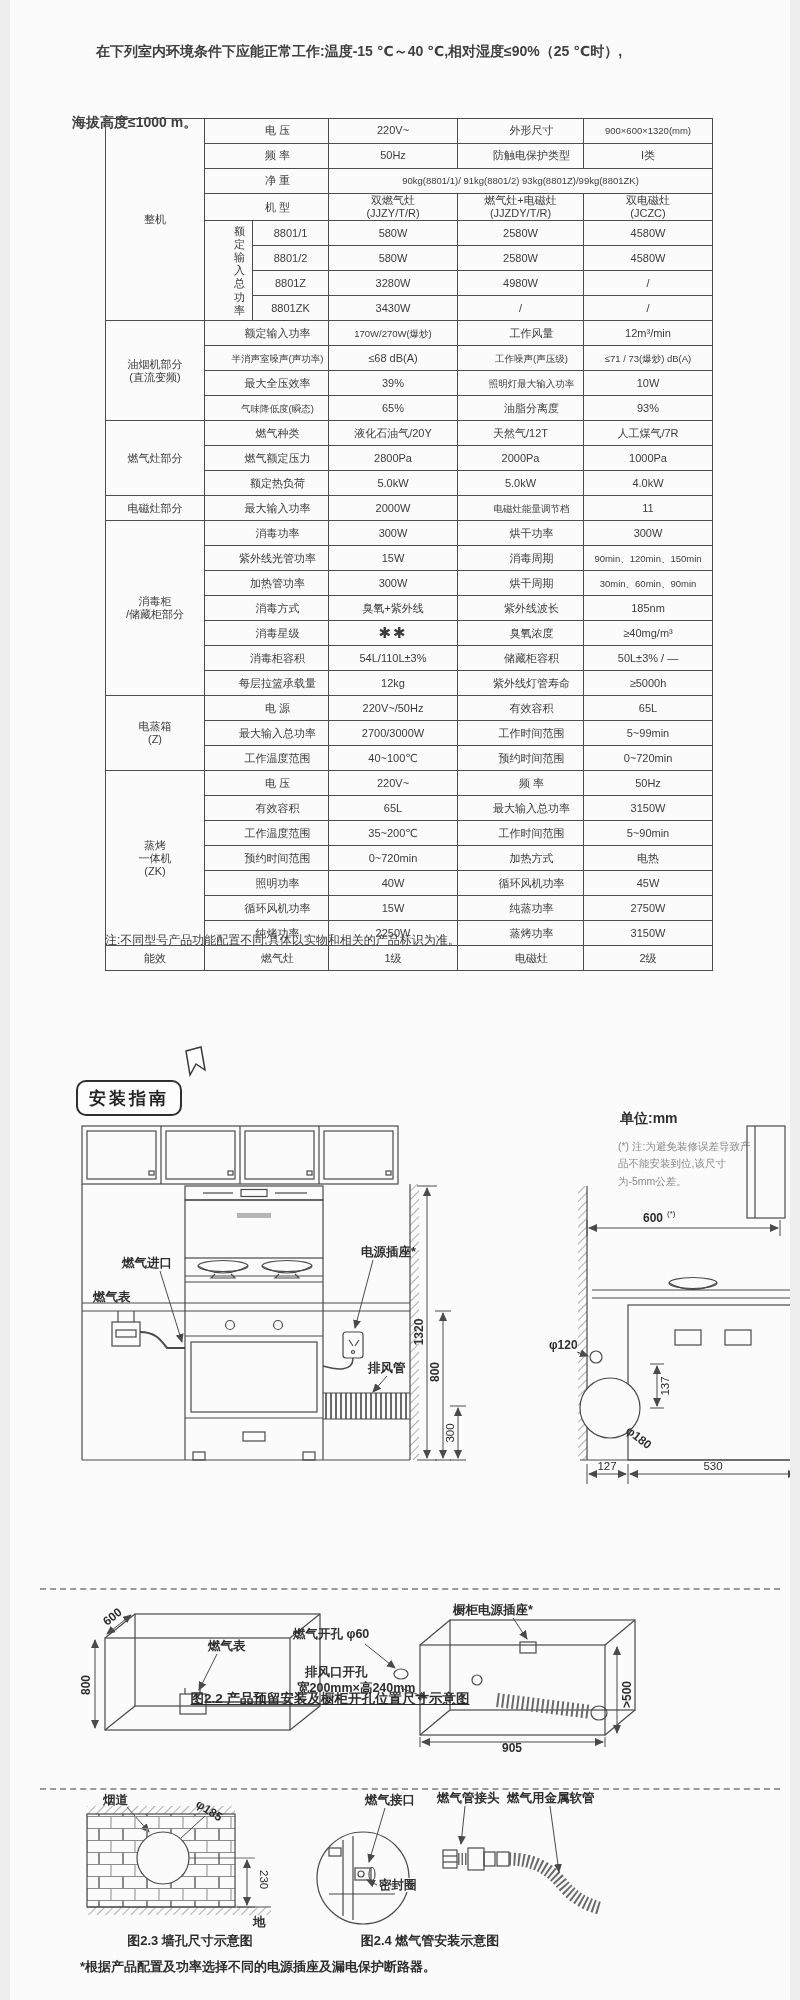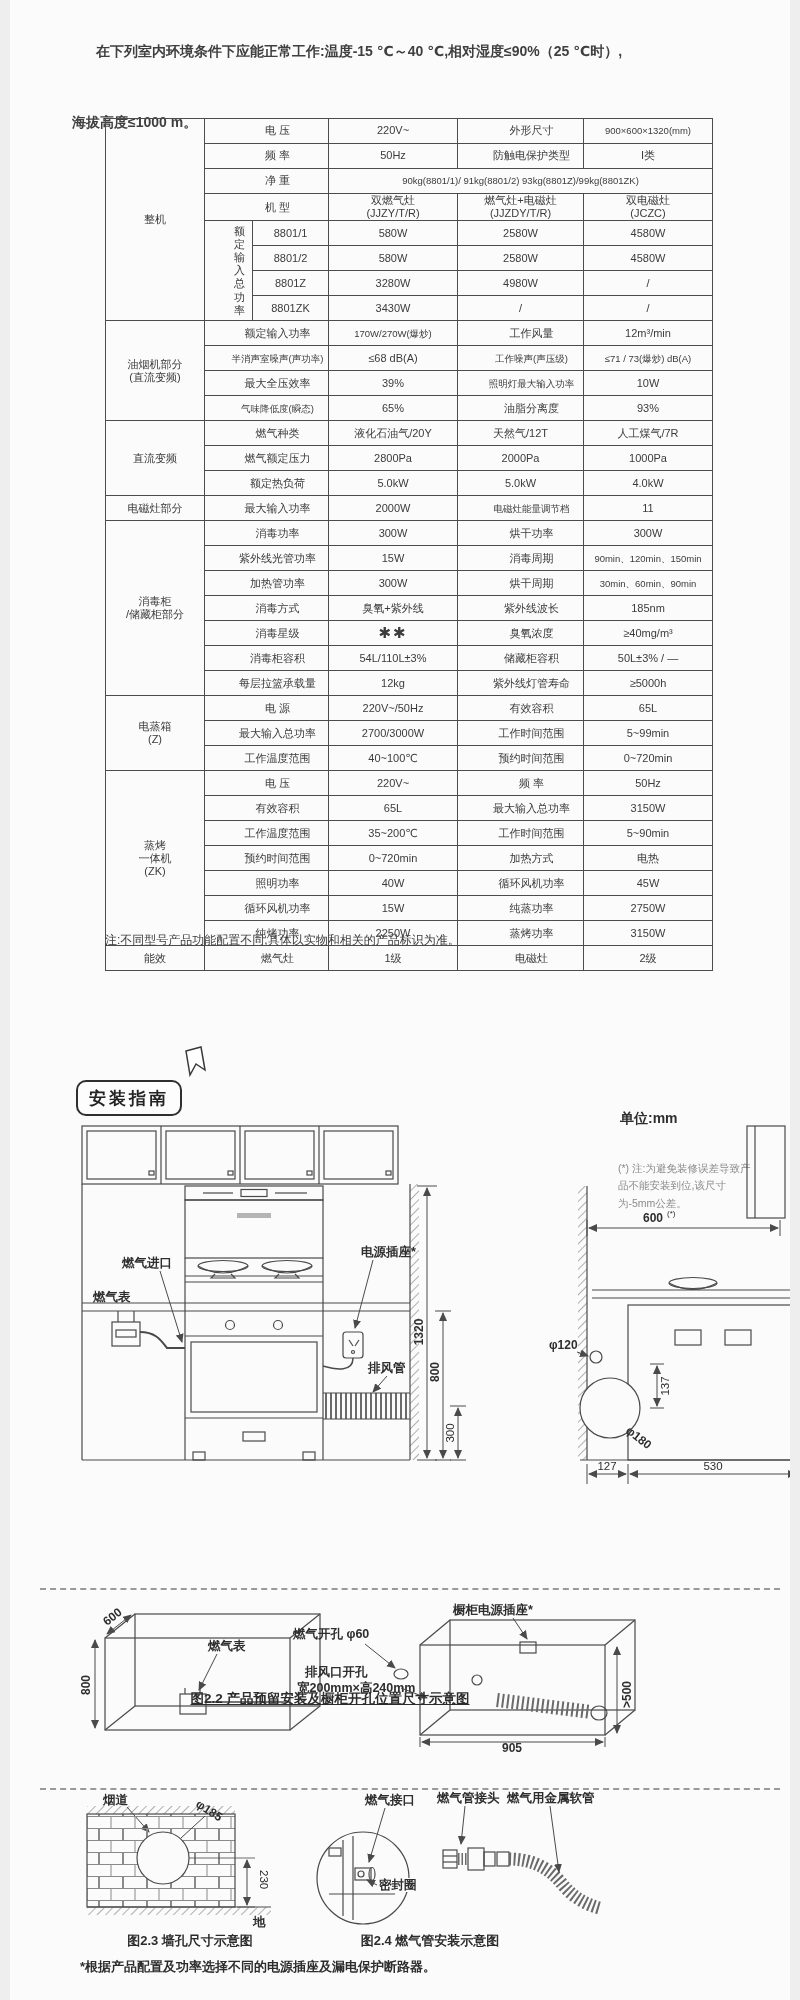--- a/index.html
+++ b/index.html
@@ -14,21 +14,21 @@
   table.spec{left:95px;top:118px;width:607px;border-collapse:collapse;table-layout:fixed;position:absolute;border:1.5px solid #444;}
   table.spec td{border:1px solid #4c4c4c;text-align:center;vertical-align:middle;font-size:11px;color:#3b3b3b;white-space:pre-line;height:24px;padding:0 2px;line-height:1.2;overflow:hidden;}
   table.spec td.g{font-size:11px;}
   table.spec td.l{font-size:11px;padding-left:24px;}
   table.spec td.xs{font-size:9.5px;margin-top:12px;}
   table.spec td.star{font-size:15px;font-weight:bold;letter-spacing:2px;}
   .tnote{left:95px;top:932px;font-size:12px;color:#3c3c3c;}
   
   .badge{left:66px;top:1046px;width:102px;height:32px;border:2px solid #2f2f2f;border-radius:10px;display:flex;align-items:center;justify-content:center;font-size:17px;font-weight:bold;letter-spacing:3px;color:#232323;background:#fdfdfd;margin-top:34px;}
   .unitlab{left:610px;top:1110px;font-size:14px;font-weight:bold;color:#2e2e2e;}
-  .tolnote{left:608px;top:1138px;width:142px;font-size:10.5px;color:#8a8a8a;line-height:1.65;margin-top:22px;}
+  .tolnote{left:608px;top:1138px;width:142px;font-size:10.5px;color:#8a8a8a;line-height:1.65;}
   .cap{font-size:13.5px;font-weight:bold;color:#2c2c2c;text-align:center;}
   .dash{border-top:2px dashed #9a9a9a;height:0;}
   .bnote{left:70px;top:1958px;font-size:13px;font-weight:bold;color:#2d2d2d;}
   svg{overflow:visible;}
   svg text{font-family:"Liberation Sans","DejaVu Sans",sans-serif;fill:#2e2e2e;}
   .lab{font-size:12.5px;font-weight:bold;}
   .dim{font-size:11.5px;}
   .dimb{font-size:12px;font-weight:bold;}
 </style>
 </head>
@@ -124,21 +124,21 @@
           <td class="l xs">照明灯最大输入功率</td>
           <td>10W</td>
         </tr>
         <tr>
           <td colspan="2" class="l xs">气味降低度(瞬态)</td>
           <td>65%</td>
           <td class="l">油脂分离度</td>
           <td>93%</td>
         </tr>
         <tr>
-          <td rowspan="3" class="g">直流变频</td>
+          <td rowspan="3" class="g">燃气灶部分</td>
           <td colspan="2" class="l">燃气种类</td>
           <td>液化石油气/20Y</td>
           <td>天然气/12T</td>
           <td>人工煤气/7R</td>
         </tr>
         <tr>
           <td colspan="2" class="l">燃气额定压力</td>
           <td>2800Pa</td>
           <td>2000Pa</td>
           <td>1000Pa</td>

